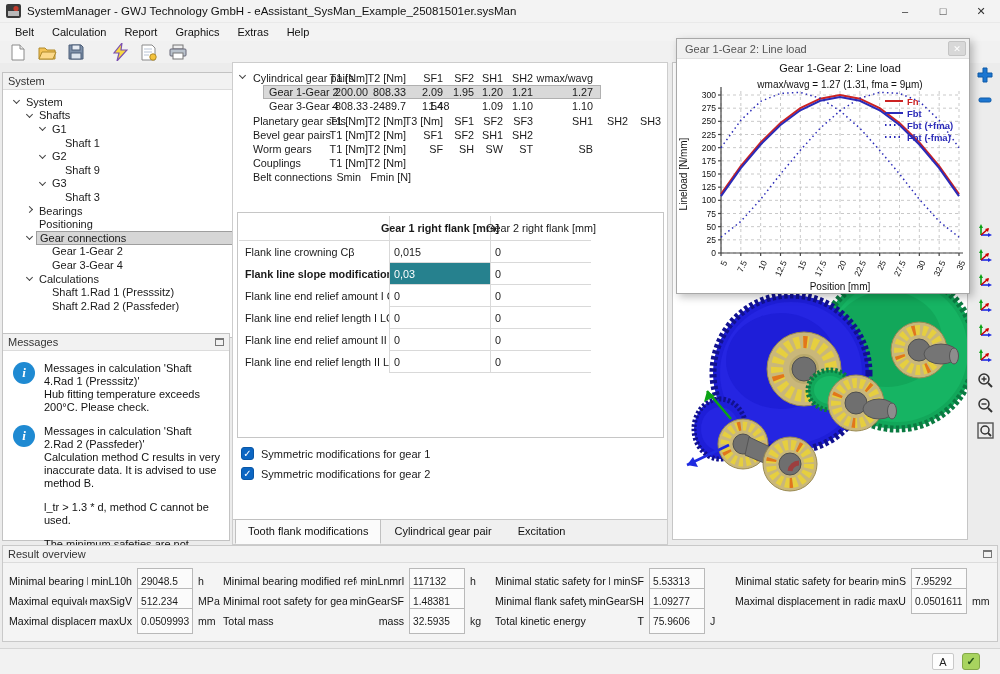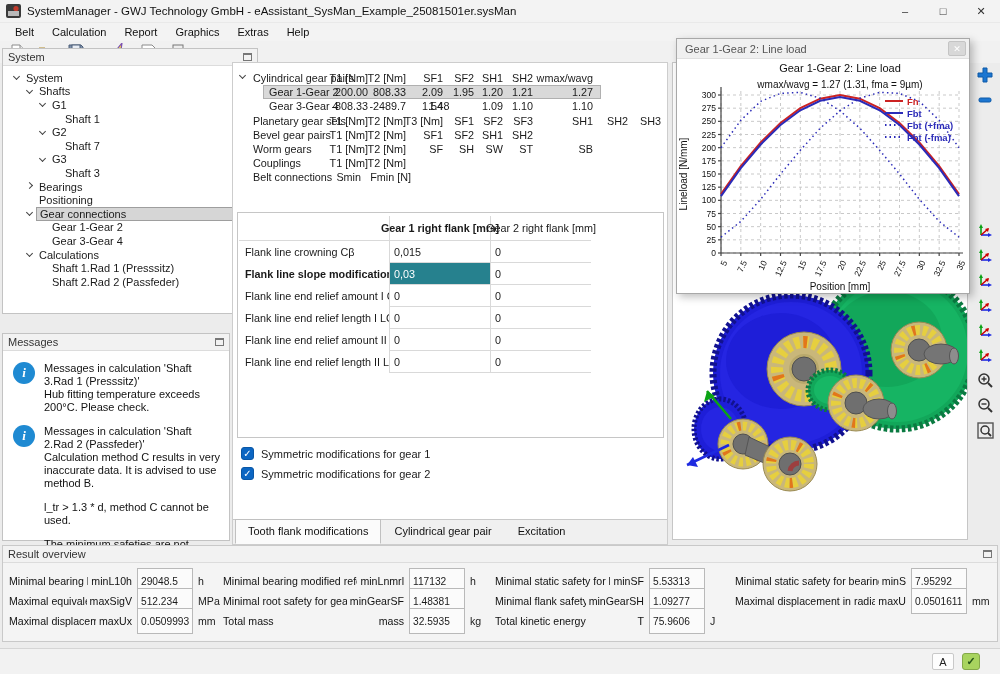--- a/index.html
+++ b/index.html
@@ -150,21 +150,21 @@
     </span>
   <span class="tbico">
       <svg width="18" height="16" viewBox="0 0 18 16">
         <rect x="4" y="1" width="10" height="4" fill="#eee" stroke="#777"></rect>
         <rect x="1" y="5" width="16" height="7" rx="1" fill="#b9c2cc" stroke="#667"></rect>
         <rect x="4" y="9" width="10" height="6" fill="#fff" stroke="#777"></rect>
       </svg>
     </span>
 </div>
 
-<div class="panel" style="left:2px;top:48px;width:256px;height:266px">
+<div class="panel" style="left:2px;top:72px;width:256px;height:266px">
   <div class="phead">
     <span class="ptitle">System</span>
     <span class="float-ico"></span>
   </div>
   <div class="tree" id="tree">
       <div class="tree-row">
         <span style="width: 7px; flex-shrink: 0;"></span>
         <span class="arrow-slot">
           <span class="chev"></span>
         </span>
@@ -192,21 +192,21 @@
       <div class="tree-row">
         <span style="width: 33px; flex-shrink: 0;"></span>
         <span class="arrow-slot">
           <span class="chev"></span>
         </span>
         <span class="tree-lbl">G2</span>
       </div>
       <div class="tree-row">
         <span style="width: 46px; flex-shrink: 0;"></span>
         <span class="arrow-slot"></span>
-        <span class="tree-lbl">Shaft 7</span>
+        <span class="tree-lbl">Shaft 9</span>
       </div>
       <div class="tree-row">
         <span style="width: 33px; flex-shrink: 0;"></span>
         <span class="arrow-slot">
           <span class="chev"></span>
         </span>
         <span class="tree-lbl">G3</span>
       </div>
       <div class="tree-row">
         <span style="width: 46px; flex-shrink: 0;"></span>
@@ -264,21 +264,21 @@
 
 <div class="panel" style="left:2px;top:333px;width:228px;height:208px">
   <div class="phead">
     <span class="ptitle">Messages</span>
     <span class="float-ico"></span>
   </div>
   <div id="messages">
       <div class="msg">
         <div class="micon">i</div>
         <div class="mlines">
-          <div>Messages in calculation 'Shaft 3.Rad 1 (Presssitz)'</div>
+          <div>Messages in calculation 'Shaft 4.Rad 1 (Presssitz)'</div>
           <div>Hub fitting temperature exceeds 200°C. Please check.</div>
         </div>
       </div>
       <div class="msg">
         <div class="micon">i</div>
         <div class="mlines">
           <div>Messages in calculation 'Shaft 2.Rad 2 (Passfeder)'</div>
           <div>Calculation method C results in very inaccurate data. It is advised to use method B.</div>
           <div class="mspacer"></div>
           <div>l_tr &gt; 1.3 * d, method C cannot be used.</div>

